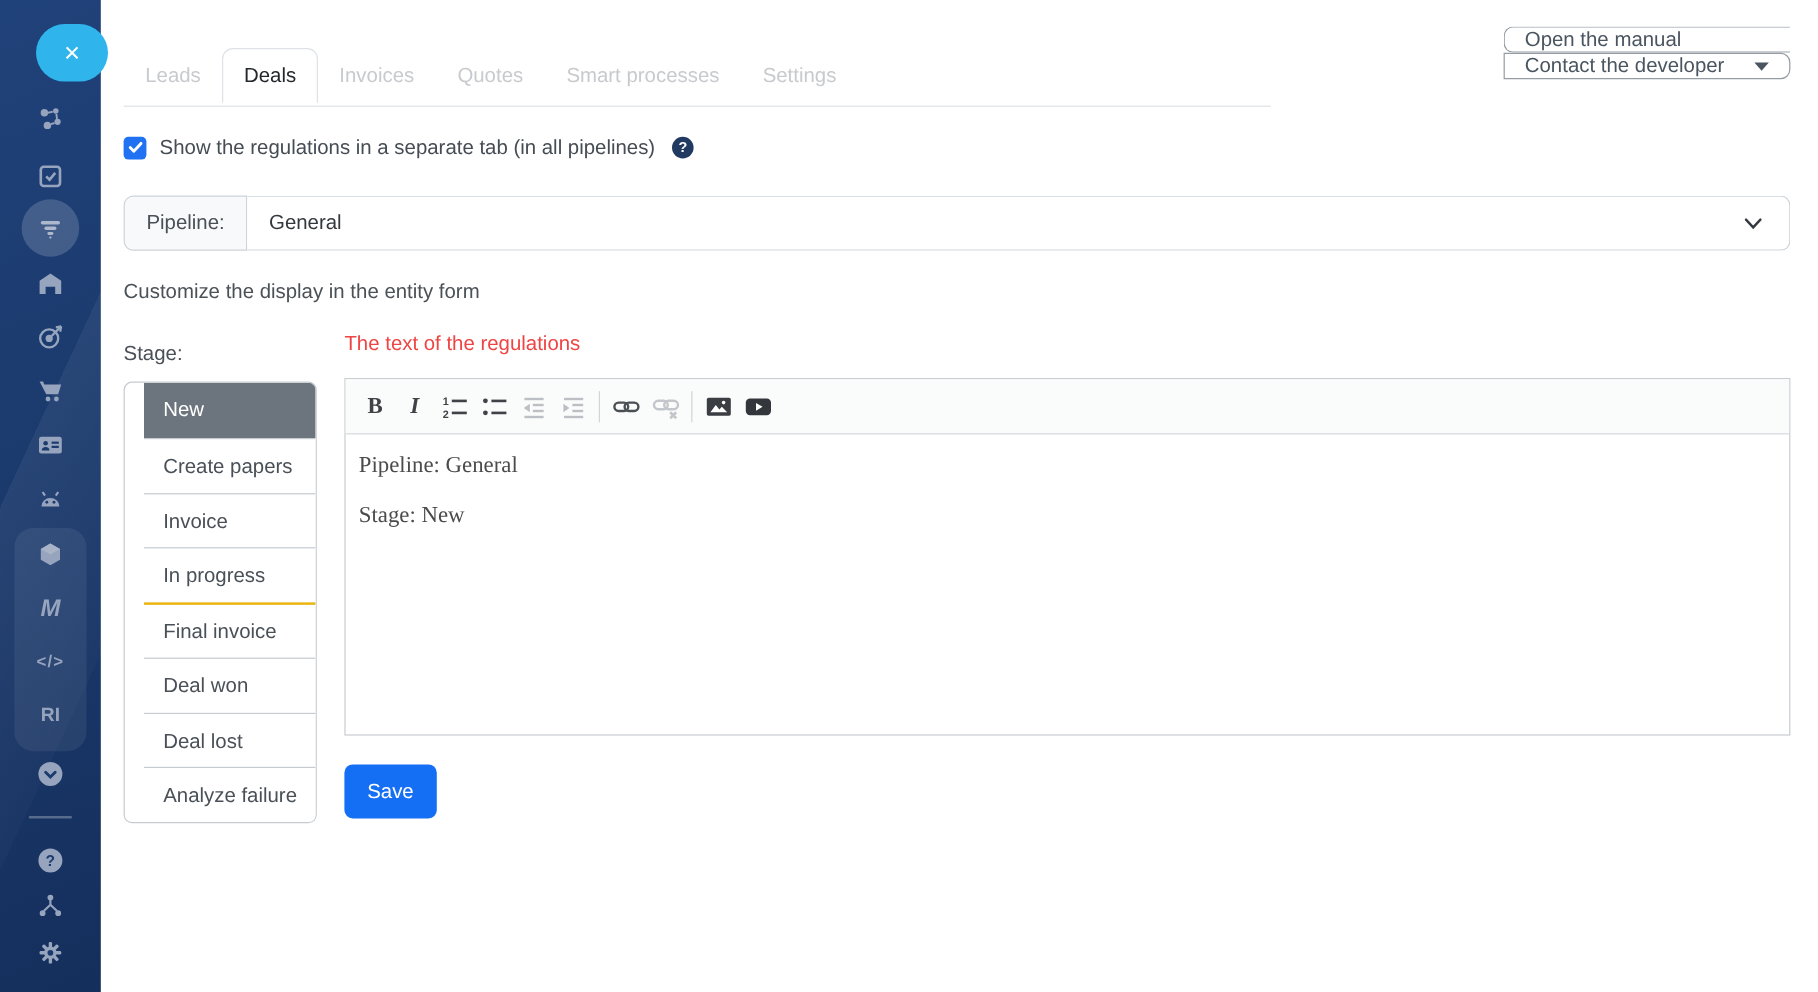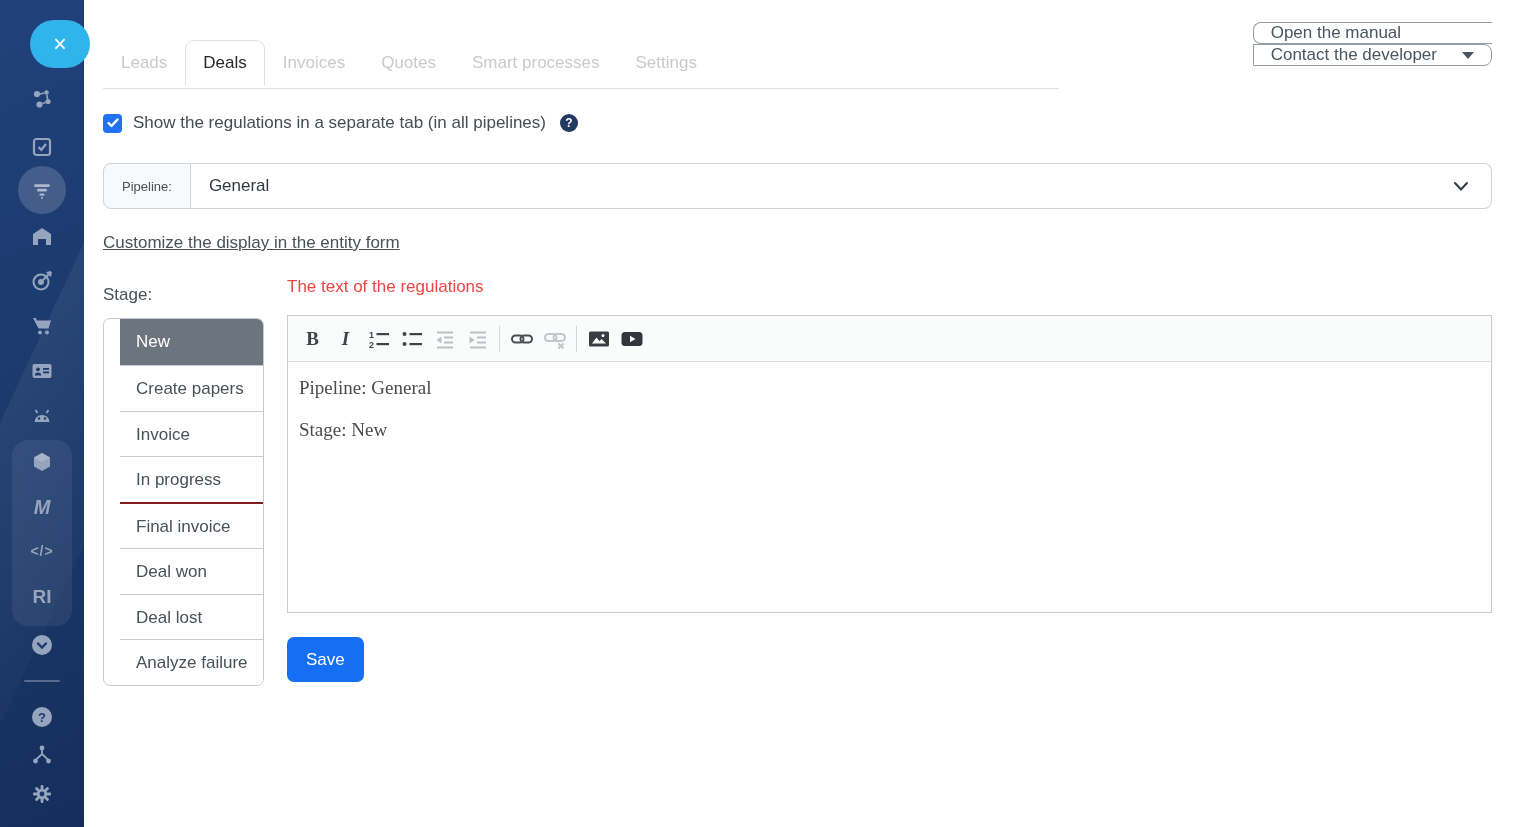--- a/index.html
+++ b/index.html
@@ -92,32 +92,32 @@
     width:18px; height:18px; border-radius:50%; background:#203a61; color:#fff;
     font-size:12px; font-weight:bold; display:flex; align-items:center; justify-content:center;
     cursor:pointer; margin-left:3px;
   }
   
   .pipeline-group {
     position:absolute; left:103px; top:163px; width:1389px; height:46px; display:flex;
   }
   .pipeline-addon {
     background:#f8f9fa; border:1px solid #ced4da; border-radius:8px 0 0 8px;
-    display:flex; align-items:center; padding:0 18px; font-size:13px; color:#495057;
+    display:flex; align-items:center; padding:0 18px; font-size:17px; color:#495057;
   }
   .pipeline-select {
     flex:1; border:1px solid #ced4da; border-left:none; border-radius:0 8px 8px 0;
     display:flex; align-items:center; padding:0 18px; font-size:17px; color:#33383d;
     position:relative; cursor:pointer; background:#fff;
   }
   .pipeline-select .chev { position:absolute; right:22px; top:16px; }
   
   .customize-link {
     position:absolute; left:103px; top:233px; font-size:17px; color:#4a5157;
-    text-decoration:underline; cursor:pointer;
+    cursor:pointer;
   }
   .stage-label {
     position:absolute; left:103px; top:285px; width:161px; text-align:left;
     font-size:17px; color:#495057;
   }
   .editor-heading {
     position:absolute; left:287px; top:277px; font-size:17px; color:#ef4444;
   }
   
   .stage-list {
@@ -126,21 +126,21 @@
     list-style:none;
   }
   .stage-item {
     height:45.75px; line-height:45.75px; padding-left:16px;
     font-size:17px; color:#495057; cursor:pointer; background:#fff;
     border-top:1px solid #c6cbd0;
     margin-left:16px;
   }
   .stage-item:first-child { border-top:none; }
   .stage-item.active { background:#6c757d; color:#fff; }
-  .stage-item.thick-sep { border-top:2px solid #7f1d1d; }
+  .stage-item.thick-sep { border-top:2px solid #eab308; }
   
   .editor {
     position:absolute; left:287px; top:315px; width:1205px; height:298px;
     border:1px solid #c9ccd0; background:#fff;
   }
   .editor-toolbar {
     height:46px; background:#fafbfb; border-bottom:1px solid #d8dadd;
     display:flex; align-items:center; padding:0 8px;
   }
   .tb-btn {
@@ -245,21 +245,21 @@
       <polygon points="12,3 20,7.5 12,12 4,7.5" fill="#aab4c8"></polygon>
     </svg>
 </div>
 <div class="side-ico" style="top:495px">
   <span class="side-txt" style="font-style:italic;font-size:20px;">M</span>
 </div>
 <div class="side-ico" style="top:539px">
   <span class="side-txt" style="font-size:14px;letter-spacing:1px;">&lt;/&gt;</span>
 </div>
 <div class="side-ico" style="top:585px">
-  <span class="side-txt" style="font-size:19px;">RI</span>
+  <span class="side-txt" style="font-size:16px;">RI</span>
 </div>
 <div class="side-ico" style="top:633px">
   <svg width="24" height="24" viewBox="0 0 24 24">
       <circle cx="12" cy="12" r="10" fill="#97a4bd"></circle>
       <path d="M8 10.5 L12 14.5 L16 10.5" stroke="#1b3a6d" stroke-width="2.4" fill="none" stroke-linecap="round"></path>
     </svg>
 </div>
 <div class="side-ico" style="top:705px">
   <svg width="24" height="24" viewBox="0 0 24 24">
       <circle cx="12" cy="12" r="10" fill="#97a4bd"></circle>

